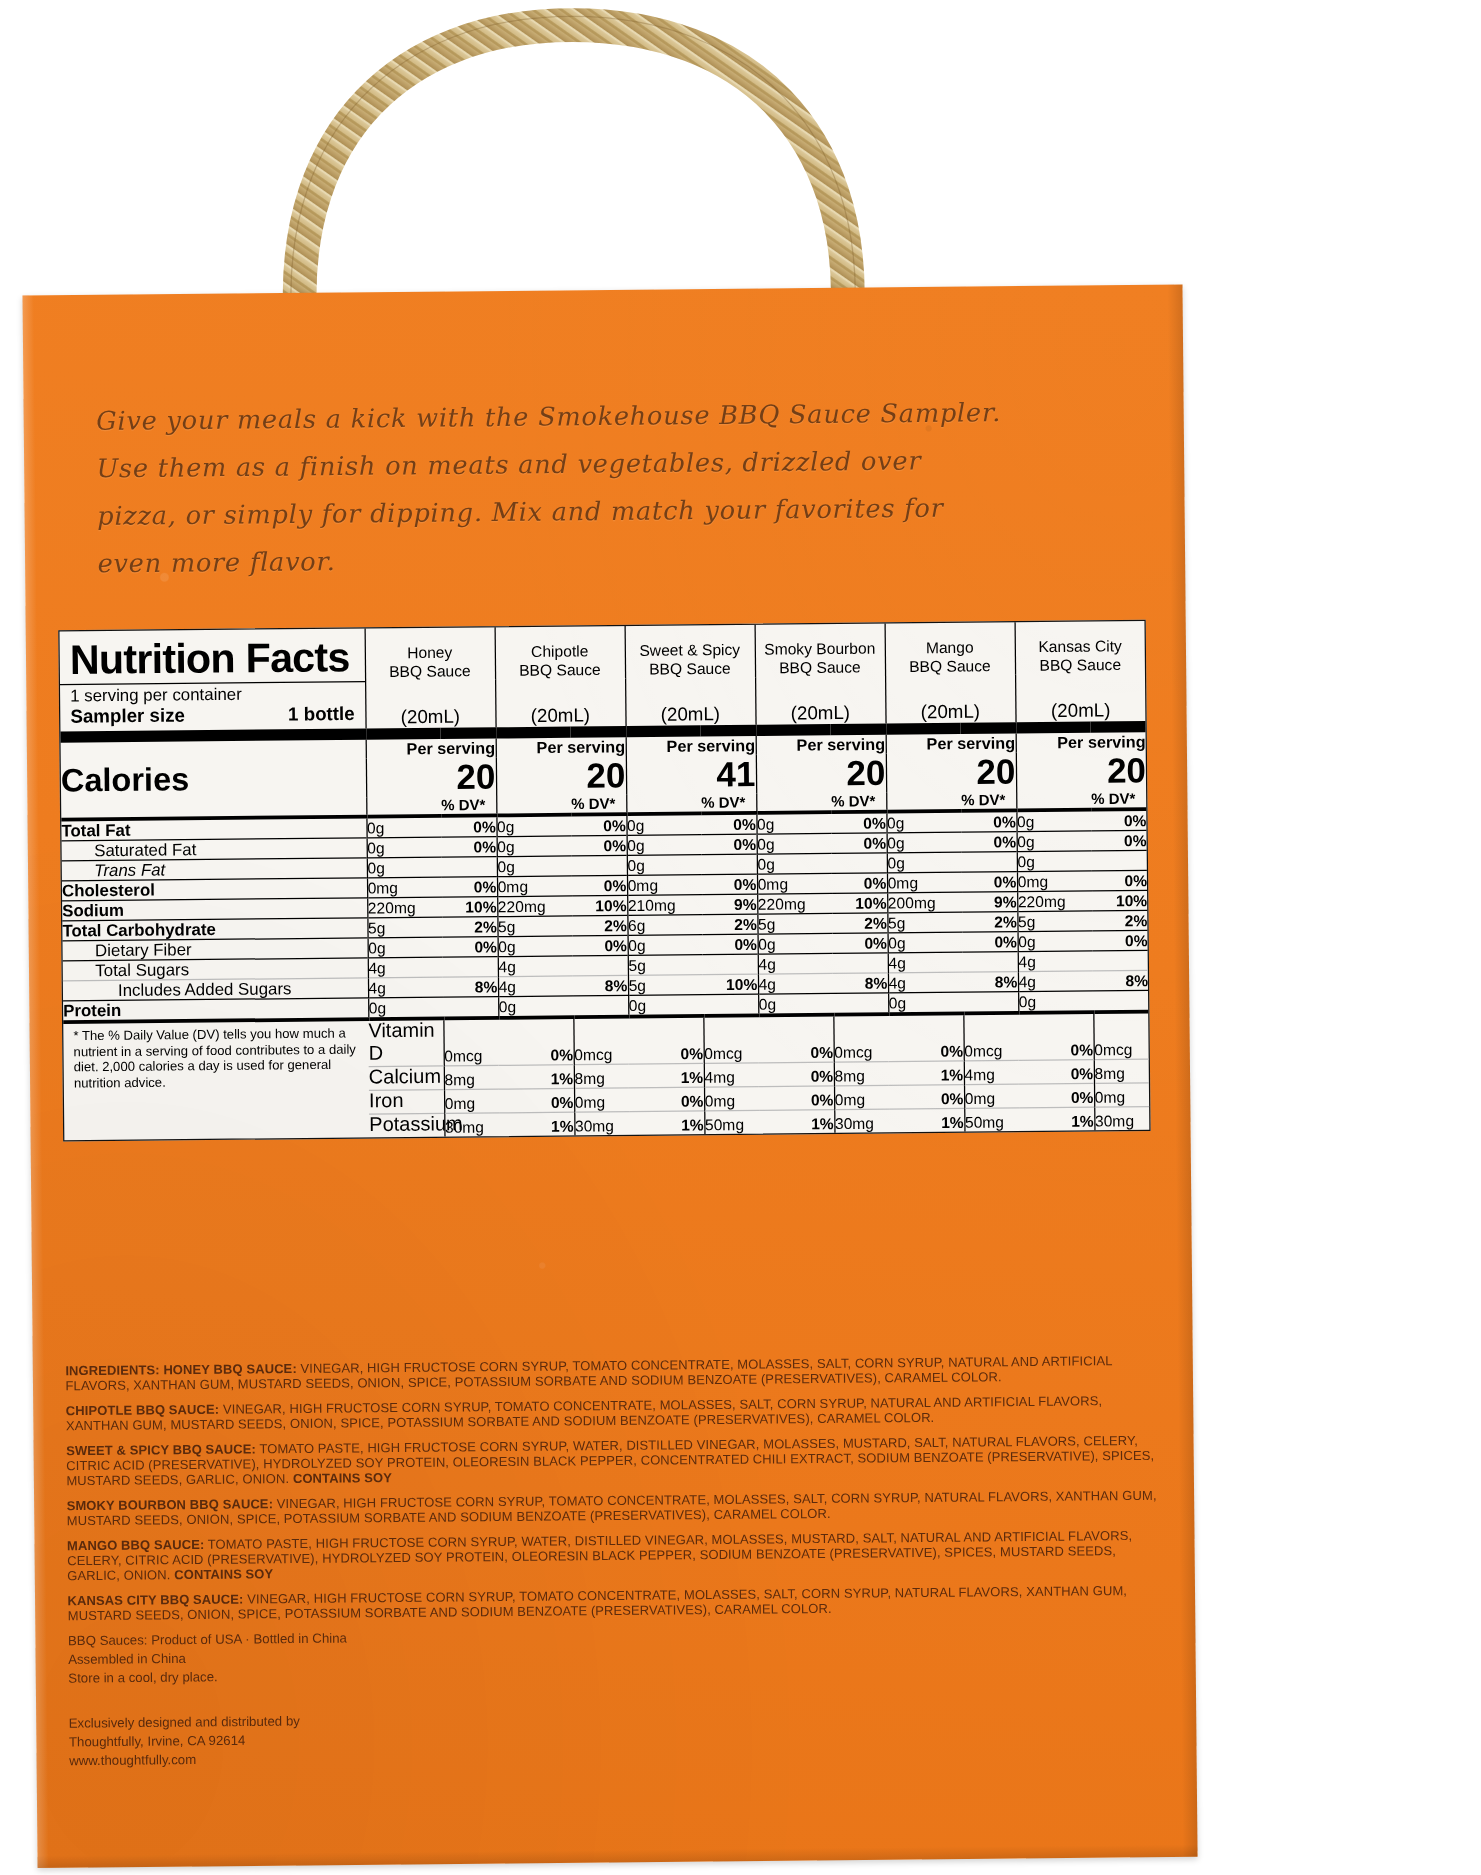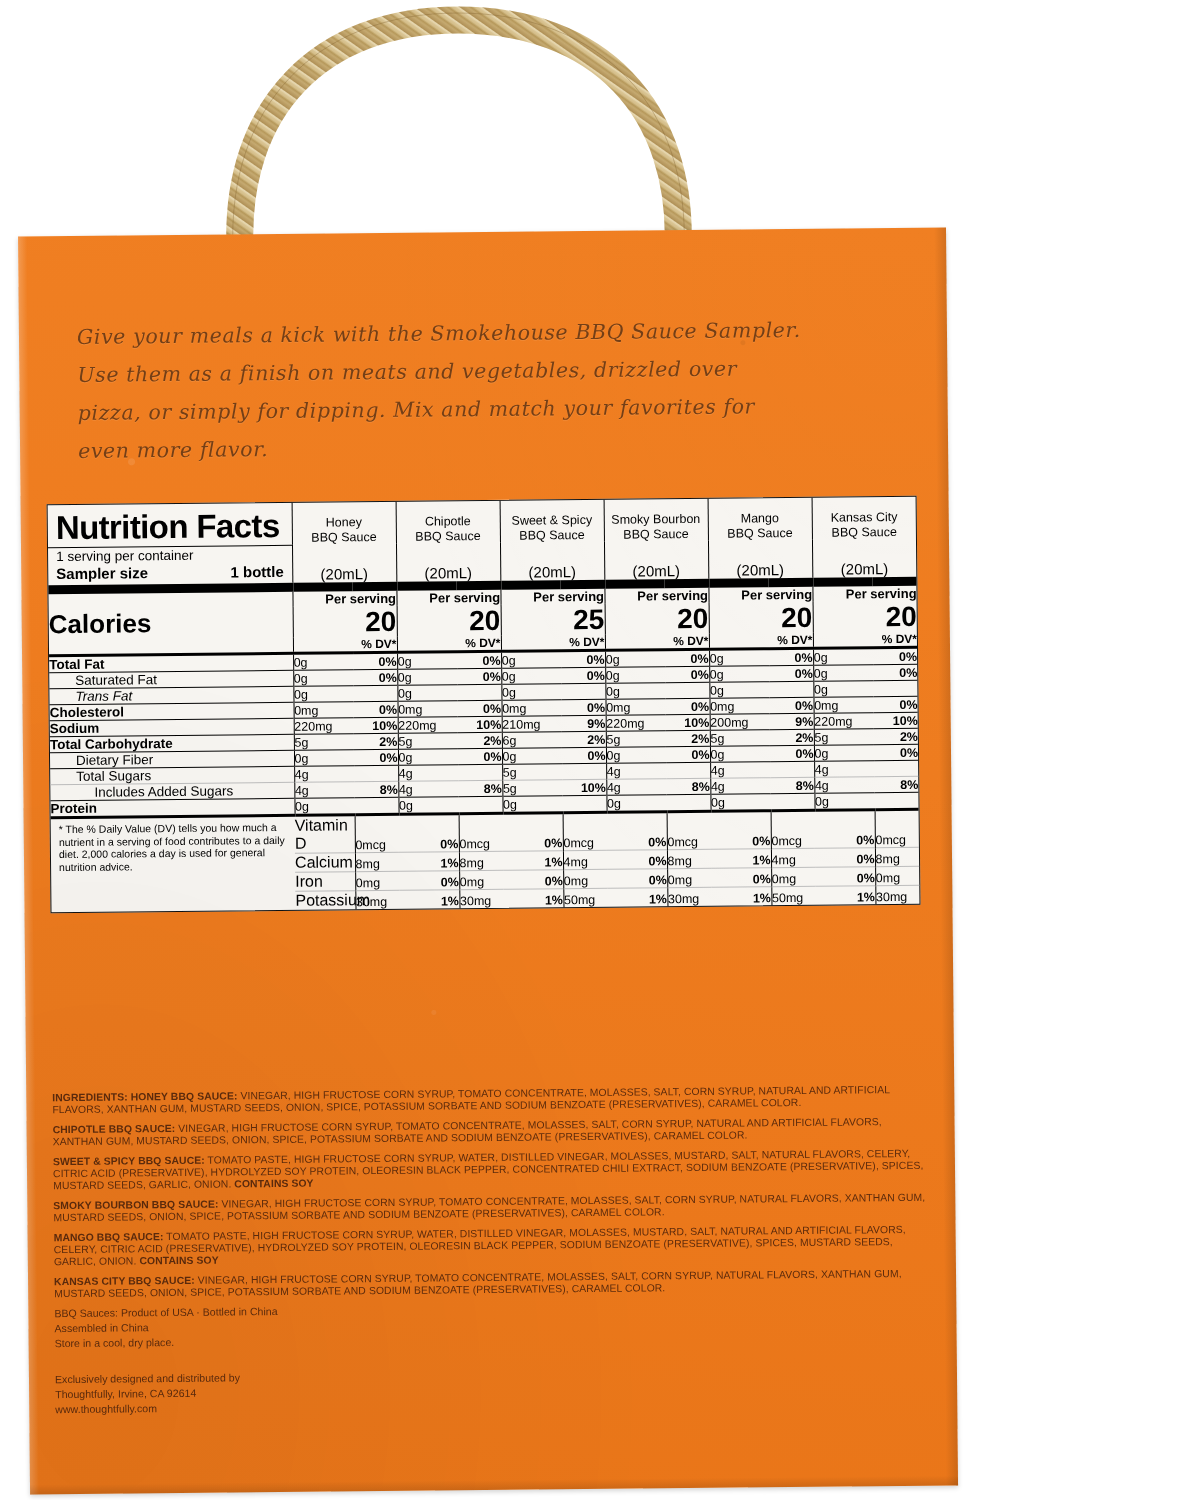--- a/index.html
+++ b/index.html
@@ -61,21 +61,21 @@
 
   .title{font-size:33px;font-weight:bold;letter-spacing:-.6px;padding:6px 0 2px 8px;line-height:34px;}
   .servings{font-size:13.5px;padding:1px 0 0 8px;}
   .servsize{font-size:15px;font-weight:bold;padding:1px 0 3px 8px;display:flex;justify-content:space-between;}
   .servsize span:last-child{padding-right:8px;}
 
   .ml{text-align:center;font-size:15px;padding:20px 0 3px 0;}
   .perserv{text-align:right;font-size:13px;font-weight:bold;padding:8px 0 0 0;}
   .bignum{text-align:right;font-size:28px;font-weight:bold;line-height:30px;padding:0 0 2px 0;}
   .calories{font-size:26px;font-weight:bold;padding:2px 0 4px 8px;}
-  .dv{text-align:right;font-size:12px;font-weight:bold;padding:2px 0 3px 0;}
+  .dv{text-align:left;font-size:12px;font-weight:bold;padding:2px 0 3px 0;}
 
   .rowlabel{font-size:13.5px;padding:3px 0 3px 8px;}
   .rowlabel.b{font-weight:bold;}
   .rowlabel.ind1{padding-left:26px;}
   .rowlabel.ind2{padding-left:44px;}
   .cellv{font-size:12.5px;padding:3px 0 3px 6px;text-align:left;}
   .cellp{font-size:12.5px;font-weight:bold;padding:3px 6px 3px 0;text-align:right;}
 
   .hr-thin td{border-top:1px solid #000;}
   .hr-med td{border-top:3px solid #000;}
@@ -212,21 +212,21 @@
         <td class="perserv sep" colspan="2">Per serving</td>
         <td class="perserv sep" colspan="2">Per serving</td>
         <td class="perserv sep" colspan="2">Per serving</td>
         <td class="perserv sep" colspan="2">Per serving</td>
       </tr>
 
       <tr>
         <td class="calories">Calories</td>
         <td class="bignum sep" colspan="2">20</td>
         <td class="bignum sep" colspan="2">20</td>
-        <td class="bignum sep" colspan="2">25</td>
+        <td class="bignum sep" colspan="2">41</td>
         <td class="bignum sep" colspan="2">20</td>
         <td class="bignum sep" colspan="2">20</td>
         <td class="bignum sep" colspan="2">20</td>
       </tr>
 
       <tr>
         <td></td>
         <td class="sep"></td>
             <td class="dv">% DV*</td>
         <td class="sep"></td>

